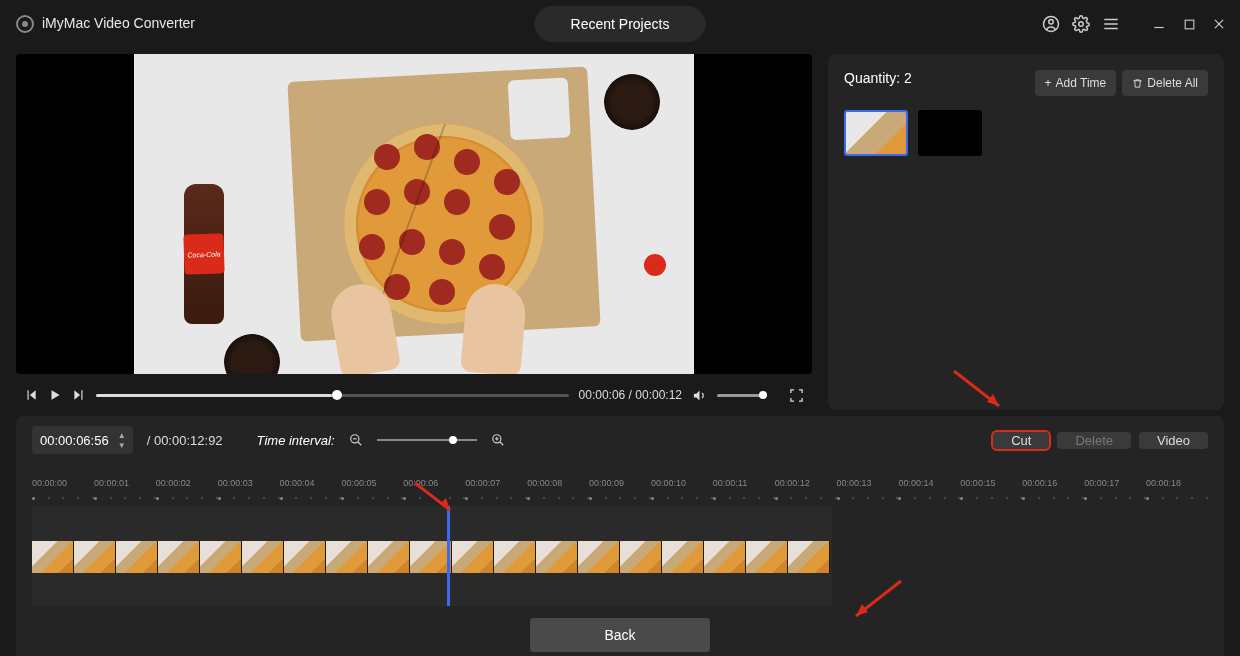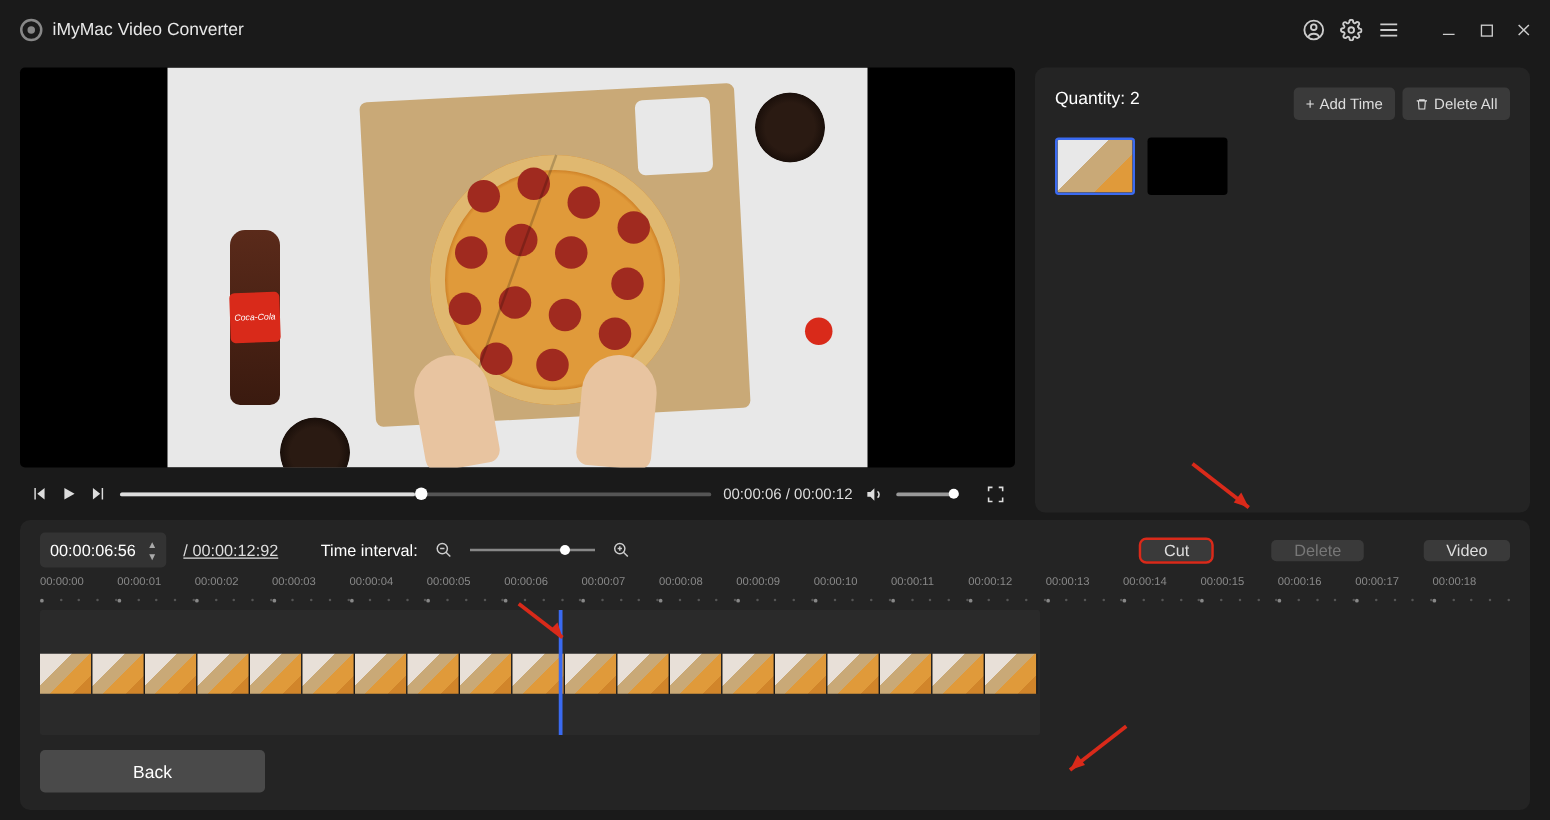--- a/index.html
+++ b/index.html
@@ -199,35 +199,35 @@
 .edit-top {
   display: flex; align-items: center; gap: 14px;
 }
 .time-input-wrap {
   display: flex; align-items: center;
   background: #333; border-radius: 4px; padding: 4px 4px 4px 8px;
 }
 .time-input-val { font-size: 13px; }
 .spinner { display: flex; flex-direction: column; margin-left: 6px; }
 .spinner div { width: 14px; height: 10px; display: flex; align-items: center; justify-content: center; color: #aaa; cursor: pointer; font-size: 8px; }
-.total-time { color: #ddd; font-size: 13px; text-decoration: underline; }
-.interval-label { font-size: 13px; margin-left: 20px; }
+.total-time { color: #ddd; font-size: 13px; }
+.interval-label { font-size: 13px; margin-left: 20px; font-style: italic; }
 .interval-track { width: 100px; height: 2px; background: #888; position: relative; }
 .interval-thumb { position: absolute; width: 8px; height: 8px; border-radius: 50%; background: #fff; top: -3px; left: 72%; }
 .zoom-ic { color: #ccc; cursor: pointer; }
 .edit-actions { margin-left: auto; display: flex; gap: 8px; }
 .act-btn {
   background: #3a3a3a; border: none; color: #ddd;
-  padding: 1px 18px; border-radius: 4px; font-size: 13px; cursor: pointer; margin-left: 40px;
+  padding: 1px 18px; border-radius: 4px; font-size: 13px; cursor: pointer;
 }
 .act-btn.disabled { color: #777; }
 .act-btn.hl { outline: 2px solid #d92a1a; }
 
 .ruler {
-  margin-top: 6px;
+  margin-top: 24px;
   height: 24px;
   position: relative;
   display: flex;
   font-size: 9px;
   color: #888;
 }
 .ruler-tick { flex: 1; position: relative; }
 .ruler-tick .lbl { position: absolute; top: 0; left: 0; white-space: nowrap; }
 .ruler-dots { position: absolute; bottom: 2px; left: 0; right: 0; display: flex; justify-content: space-between; }
 .ruler-dots span { width: 2px; height: 2px; background: #555; border-radius: 50%; }
@@ -256,40 +256,41 @@
   width: 3px; height: 100px;
   background: #3a6af0;
   top: 0;
 }
 .arrow {
   position: absolute;
   color: #d92a1a;
 }
 
 .footer-btns {
-  display: flex; gap: 12px; margin-top: 12px;
+  display: flex; justify-content: center; gap: 12px; margin-top: 12px;
 }
 .foot-btn {
   width: 180px; padding: 9px 0; border: none; border-radius: 4px;
   font-size: 14px; cursor: pointer;
 }
 .foot-btn.back { background: #4a4a4a; color: #fff; }
 .foot-btn.set { background: #3a6af0; color: #fff; outline: 2px solid #d92a1a; }
 
 svg { display: block; }
 </style>
 </head>
 <body>
 
 <div class="titlebar">
   <div class="app-title-group">
     <div class="app-logo"></div>
     <div class="app-title">iMyMac Video Converter</div>
   </div>
   <div class="tab-group">
+    <div class="tab">Recent Projects</div>
   </div>
   <div class="win-controls">
     <div class="ic">
       <svg width="18" height="18" viewBox="0 0 24 24" fill="none" stroke="currentColor" stroke-width="2">
           <circle cx="12" cy="12" r="10"></circle>
           <circle cx="12" cy="9" r="3"></circle>
           <path d="M6 20c1-3 4-4 6-4s5 1 6 4"></path>
         </svg>
     </div>
     <div class="ic">

